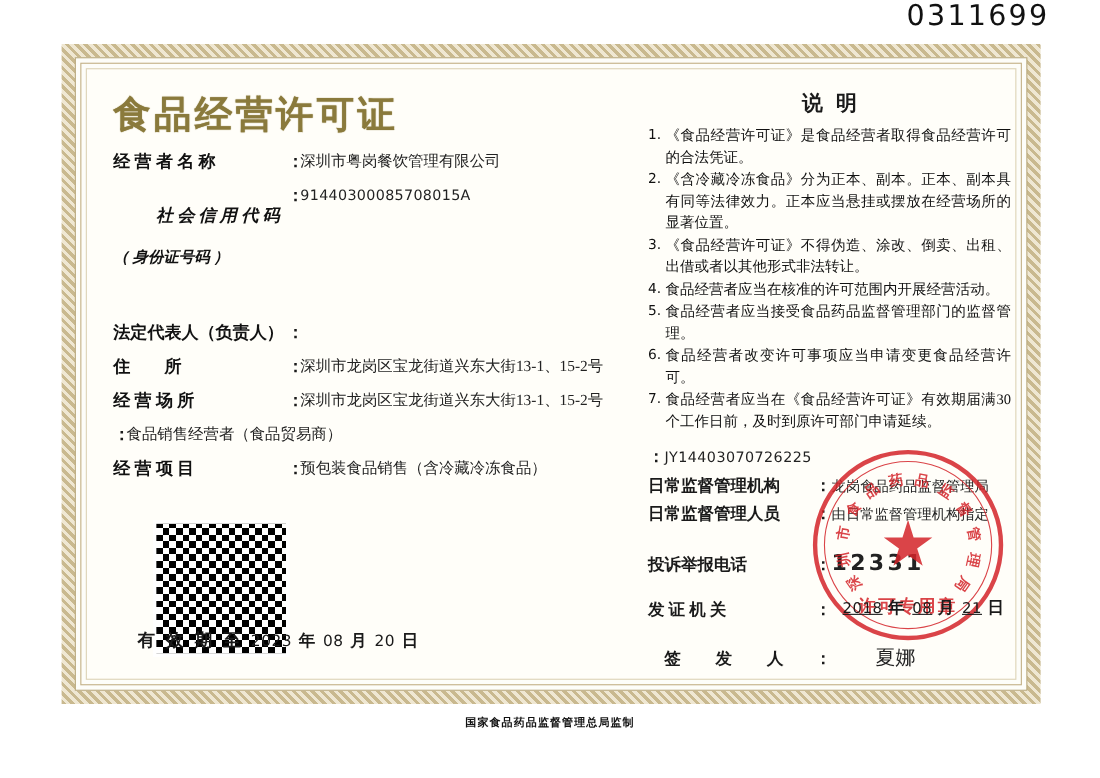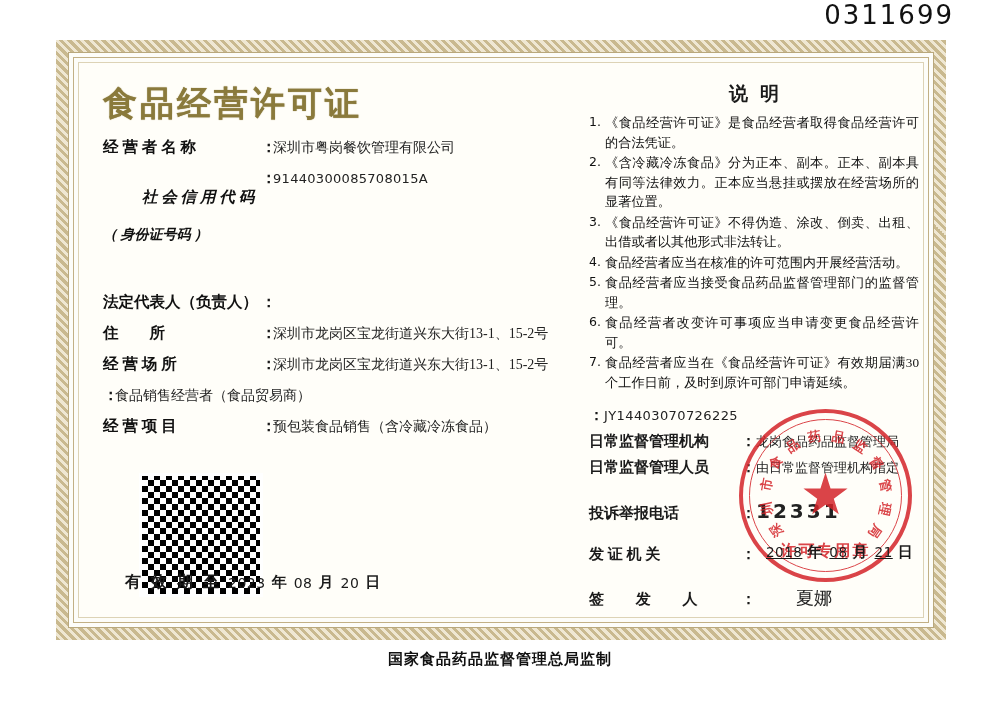--- a/index.html
+++ b/index.html
@@ -232,21 +232,21 @@
   }
   .rfield .rvalue.phone {
     font-family: "DejaVu Sans", sans-serif;
     font-size: 20px;
     font-weight: bold;
     letter-spacing: 3px;
   }
   .rfield.tall { margin-top: 22px; }
 
   #signer-row { margin-top: 22px; }
-  #signer-row .rlabel { letter-spacing: 14px; }
+  #signer-row .rlabel { letter-spacing: 14px; text-align: center; }
   #signer-name {
     font-size: 18px;
     color: #222;
     position: relative;
     left: 40px;
   }
 
   
   #issue-date {
     position: absolute;
@@ -320,21 +320,21 @@
     letter-spacing: 2px;
   }
 
   
   #footer {
     position: absolute;
     left: 0;
     right: 0;
     top: 650px;
     text-align: center;
-    font-size: 15px;
+    font-size: 10px;
     font-weight: bold;
     letter-spacing: 1px;
     color: #111;
   }
 </style>
 </head>
 <body>
 
 <div id="serial">0311699</div>
 

